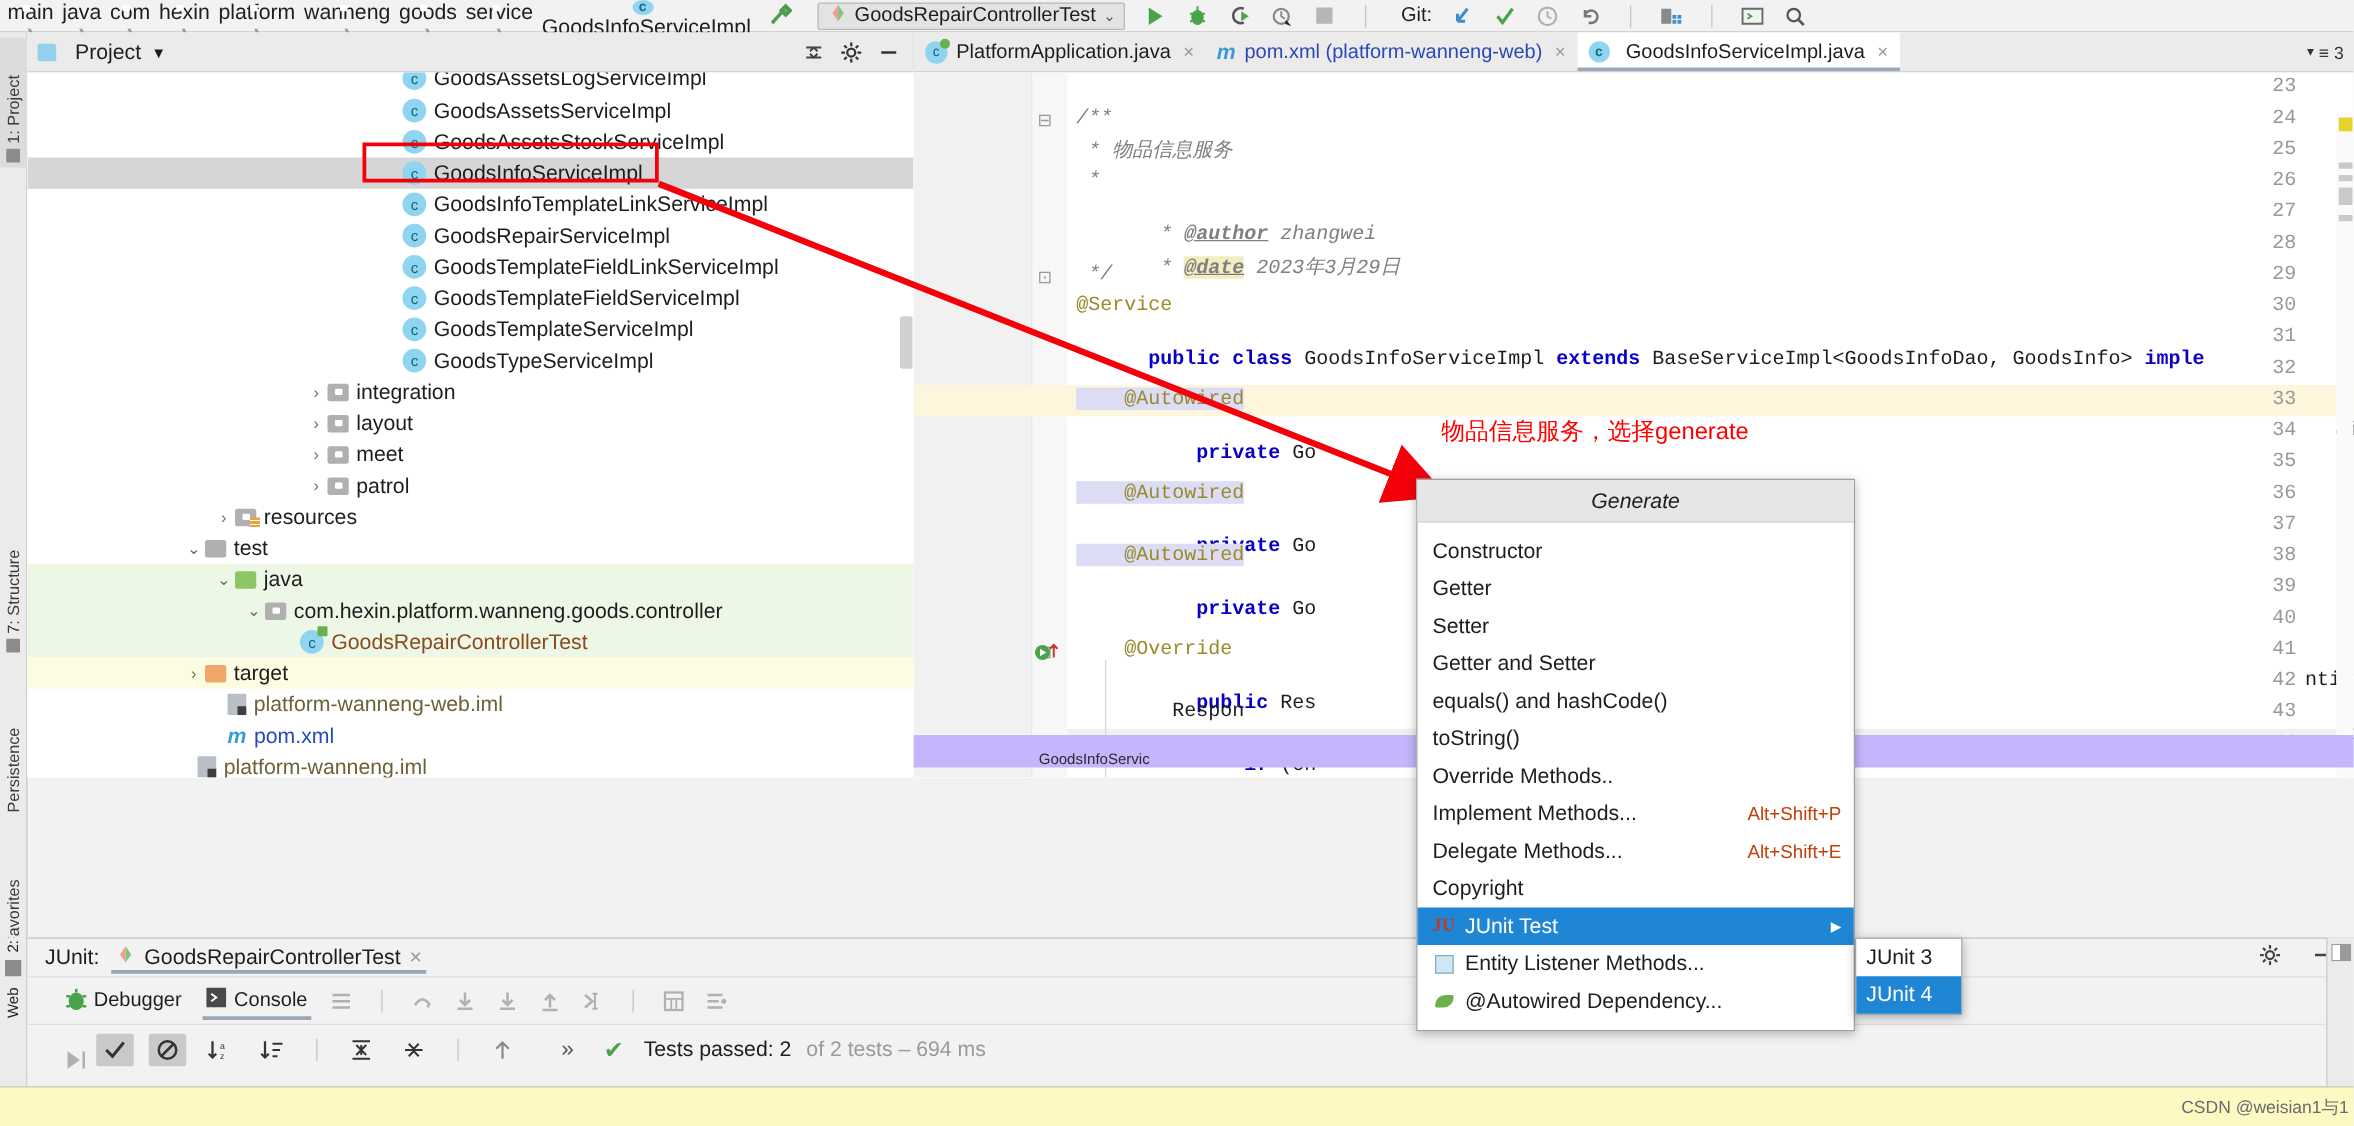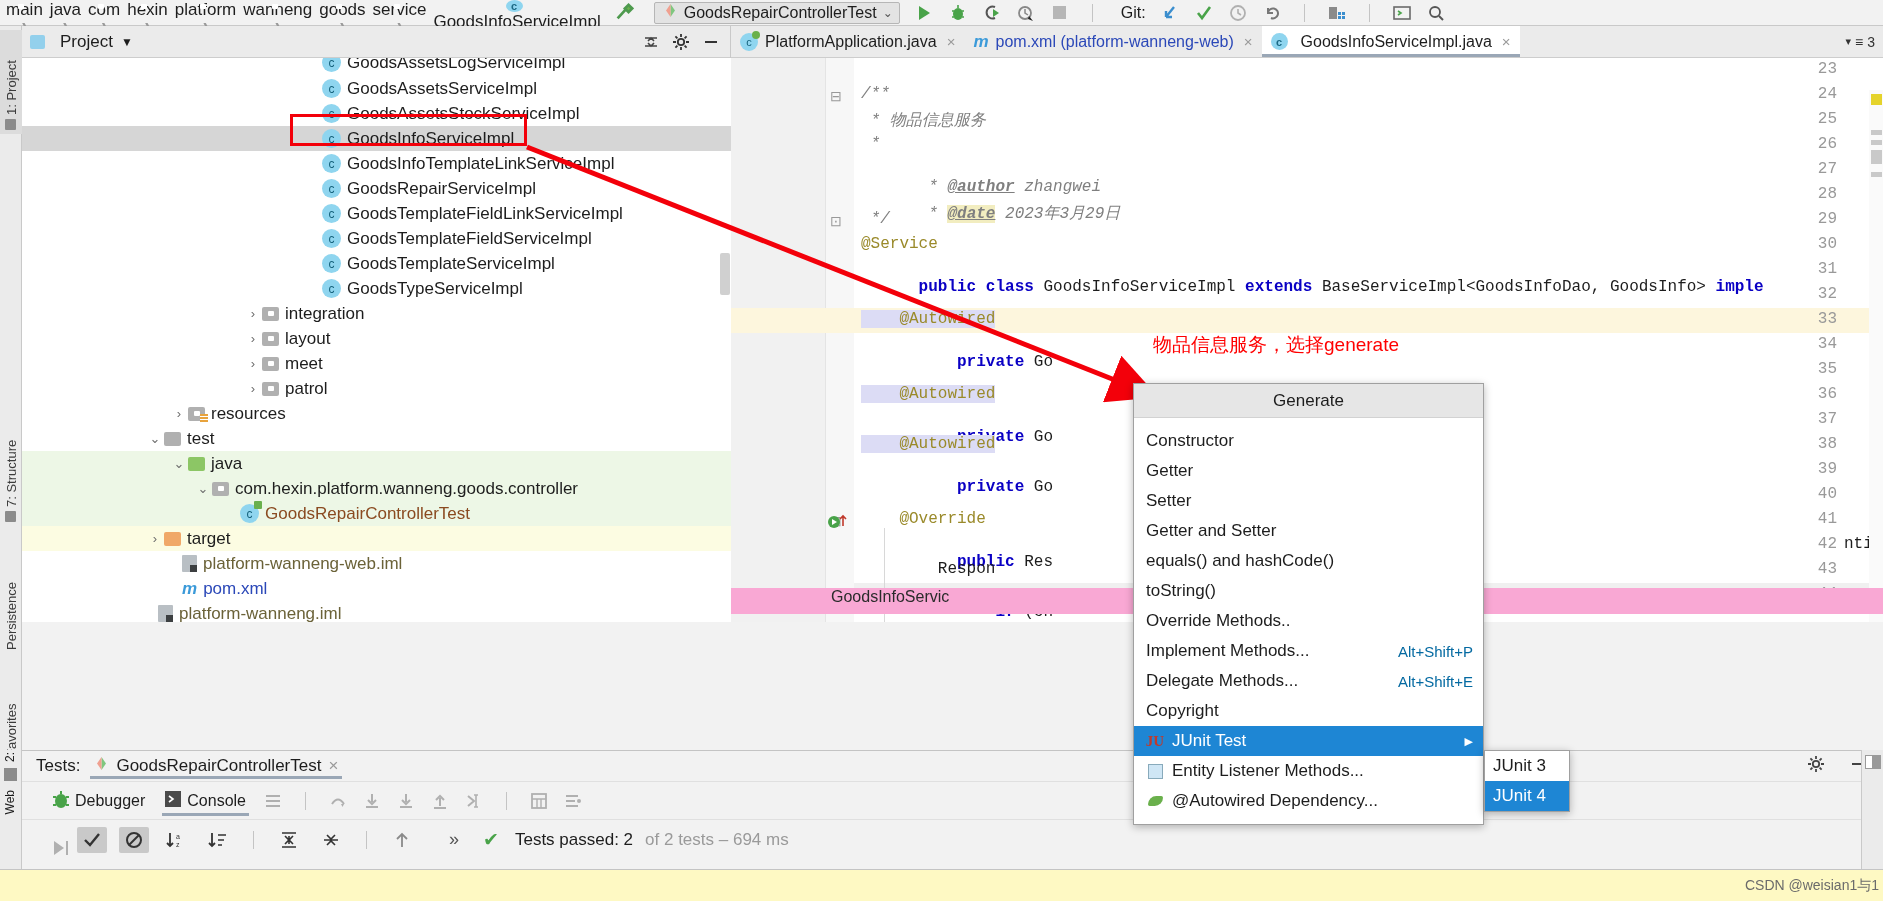--- a/index.html
+++ b/index.html
@@ -113,35 +113,35 @@
   .hl-row { position:absolute; left:0; width:1152px; height:25px; background:#fdf6dd; }
   .hl-row2 { position:absolute; left:123px; width:1029px; height:25px; background:#f0f0f0; }
   .kw  { color:#0a00c4; font-weight:bold; }
   .ann { color:#9a8a2a; }
   .cmt { color:#7f7f7f; font-style:italic; }
   .highlight-date { background:#f2edc0; }
   .selbg { background:#dcdcf5; }
 
   
   #editor-crumb { position:absolute; left:731px; top:588px; width:1152px; height:26px;
-                  background:#f9a8d4; font-size:16px; display:flex; align-items:flex-start; padding-left:100px; color:#2b2b2b; }
+                  background:#c4b5fd; font-size:12px; display:flex; align-items:flex-end; padding-left:100px; color:#2b2b2b; }
 
   
   #rmark { position:absolute; right:0; top:32px; width:14px; height:564px; background:#fafafa; }
 
   
   #gen-popup {
     position:absolute; left:1133px; top:383px; width:351px;
     background:#fff; border:1px solid #a0a0a0; box-shadow:0 2px 8px rgba(0,0,0,.28);
     z-index:40;
   }
   #gen-title { height:34px; background:#e6e6e6; border-bottom:1px solid #d2d2d2;
-               display:flex; align-items:center; justify-content:center; font-size:17px; }
+               display:flex; align-items:center; justify-content:center; font-size:17px;font-style:italic; }
   .gen-item { height:30px; display:flex; align-items:center; padding:0 10px 0 12px; font-size:17px; gap:8px; }
-  .gen-item .shortcut { margin-left:auto; font-size:15px; color:#0369a1; }
+  .gen-item .shortcut { margin-left:auto; font-size:15px; color:#c2410c; }
   .gen-item.sel { background:#1e86d4; color:#fff; }
   .gen-item.sel .arr { margin-left:auto; }
   .gi-icon { width:18px; height:18px; flex:none; display:inline-flex; align-items:center; justify-content:center; }
   .junit-ic { font-family:"Liberation Serif", serif; font-size:15px; font-weight:bold; color:#c0392b; }
   .ent-ic { width:15px; height:15px; background:#cfe6f5; border:1px solid #8ab; }
   .leaf-ic { width:15px; height:10px; background:#6ab04c; border-radius:10px 2px 10px 2px; }
   .gen-pad { height:8px; }
 
   
   #sub-popup { position:absolute; left:1484px; top:750px; width:86px; background:#fff;
@@ -691,21 +691,21 @@
   <div class="sub-item sel">
       <span>JUnit 4</span>
     </div>
 </div>
 
 <div class="redbox" style="left:1130px; top:750px; width:225px; height:32px;"></div>
 <div class="redbox" style="left:1479px; top:778px; width:120px; height:37px;"></div>
 
 <div id="bottom">
   <div id="dbg-head">
-    <span>Tests:</span>
+    <span>JUnit:</span>
     <div class="dbg-tab">
       <span>
         <svg width="15" height="15" viewBox="0 0 15 15">
             <path d="M7.5 1 L12 7.5 L7.5 14 Z" fill="#7fc77f"></path>
             <path d="M7.5 1 L3 7.5 L7.5 14 Z" fill="#f0a090"></path>
           </svg>
       </span>
       <span>GoodsRepairControllerTest</span>
       <span style="color:#9a9a9a;">×</span>
     </div>

